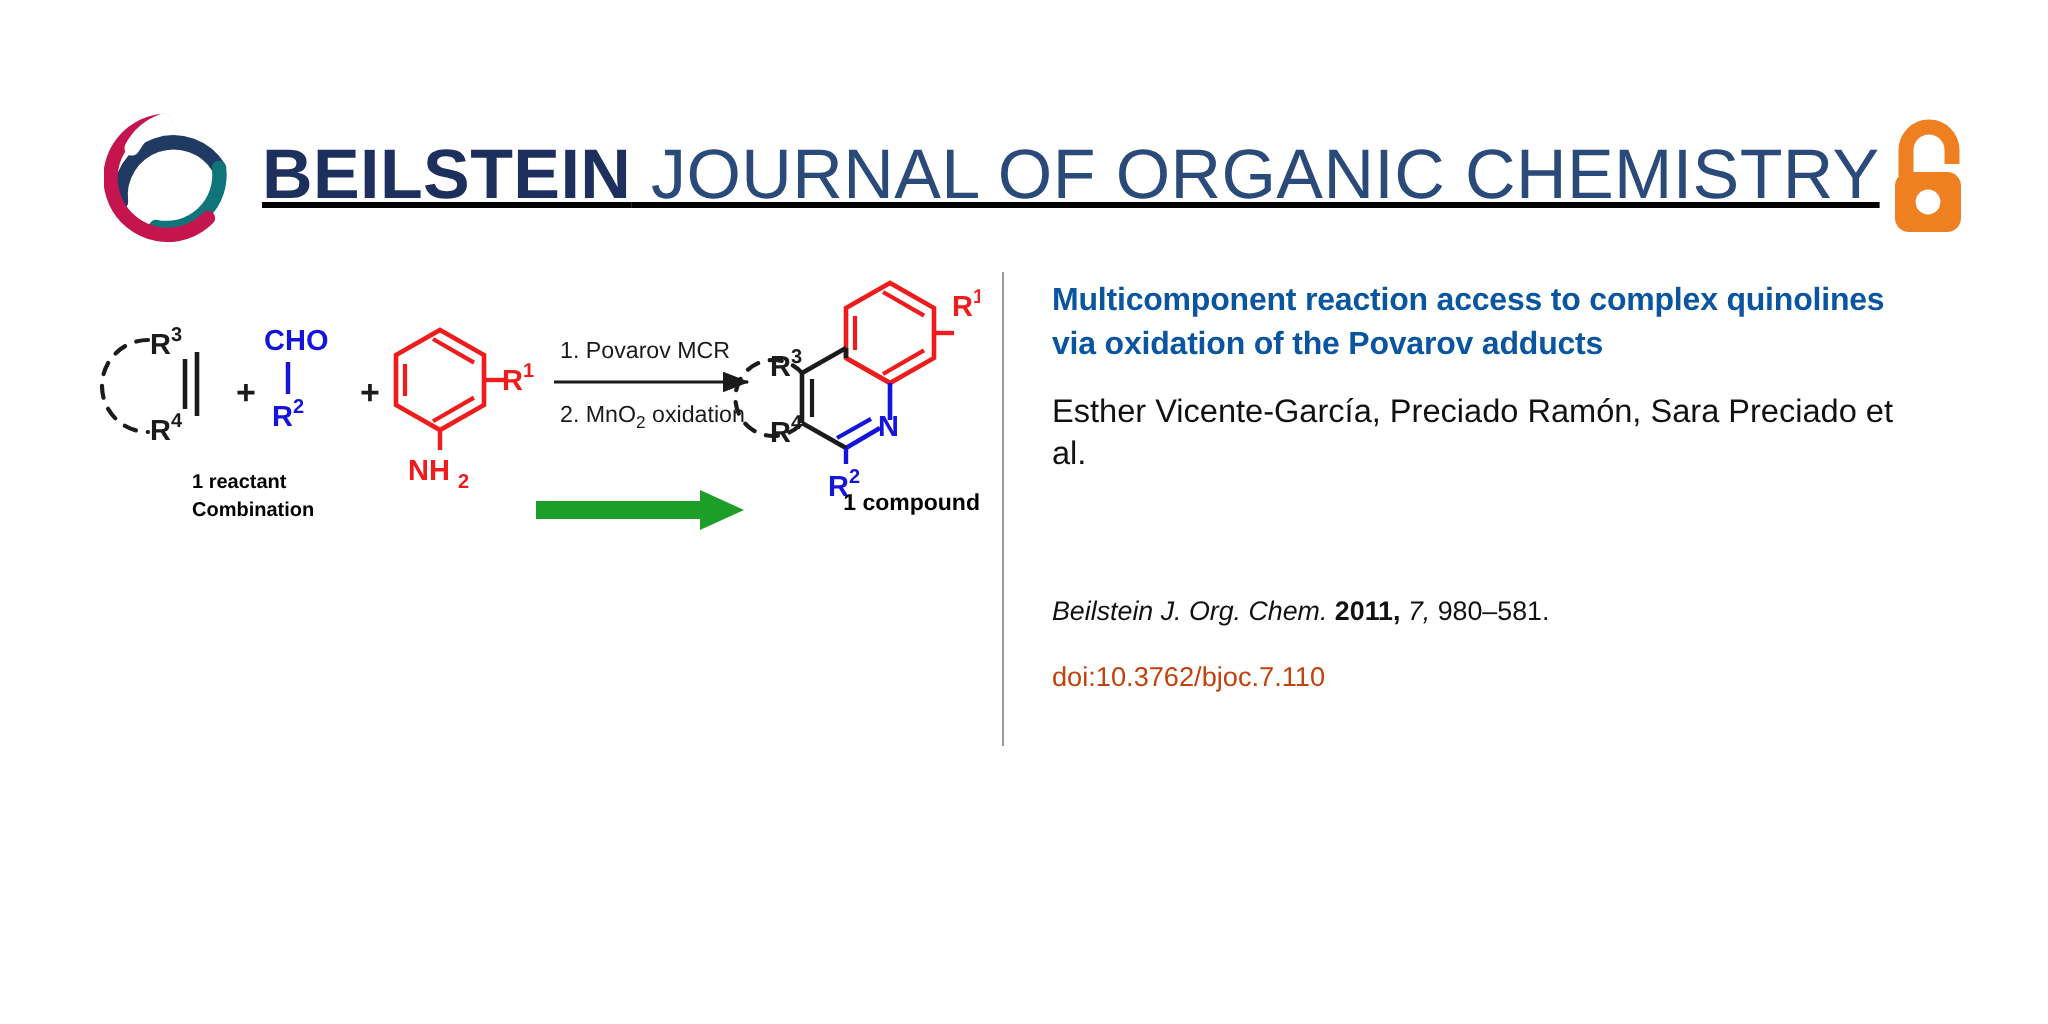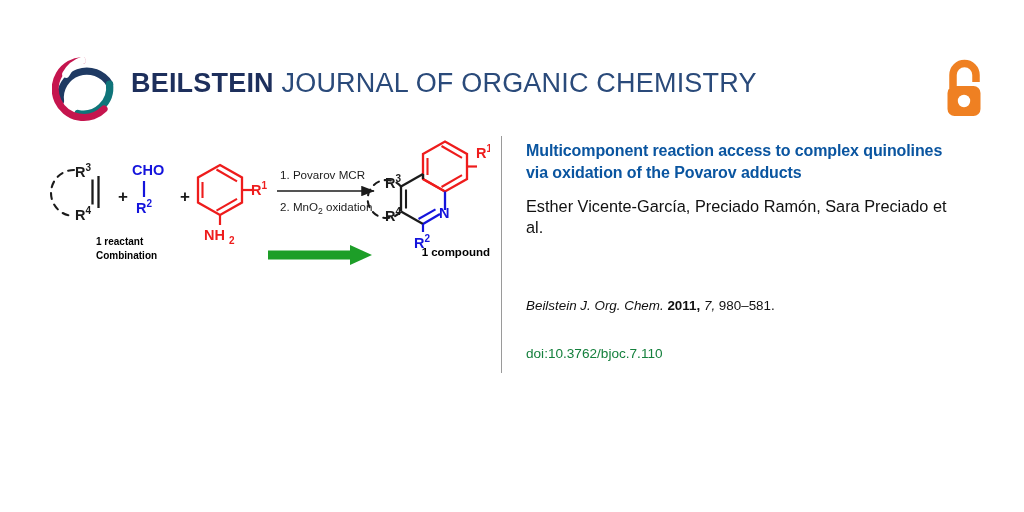--- a/index.html
+++ b/index.html
@@ -24,24 +24,25 @@
     height: 130px;
   }
   #logo-mark {
     position: absolute;
     left: 52px; top: 54px;
     width: 68px; height: 68px;
   }
   #wordmark {
     position: absolute;
     left: 131px; top: 70px;
-    font-size: 27px;
+    font-size: 35px;
     letter-spacing: 0.2px;
     white-space: nowrap;
     line-height: 1;
+    text-decoration: underline;
   }
   #wordmark .wm-bold {
     font-weight: bold;
     color: #1d2f5c;
   }
   #wordmark .wm-light {
     font-weight: normal;
     color: #2a4a7a;
   }
 
@@ -134,24 +135,24 @@
     left: 526px; top: 298px;
     font-size: 13.4px;
     color: #111111;
     white-space: nowrap;
   }
   #article-citation .cit-journal { font-style: italic; margin-top: 16px; }
   #article-citation .cit-year { font-weight: bold; }
   #article-citation .cit-volume { font-style: italic; }
   #article-doi {
     position: absolute;
-    left: 526px; top: 344px;
+    left: 526px; top: 329px;
     font-size: 13.6px;
     line-height: 19px;
-    color: #15803d;
+    color: #c2410c;
   }
   #article-doi span { display: block; }
 </style>
 </head>
 <body>
 
 <div id="masthead">
 
   <div id="logo-mark">
     <svg viewBox="0 0 68 68" width="68" height="68">

